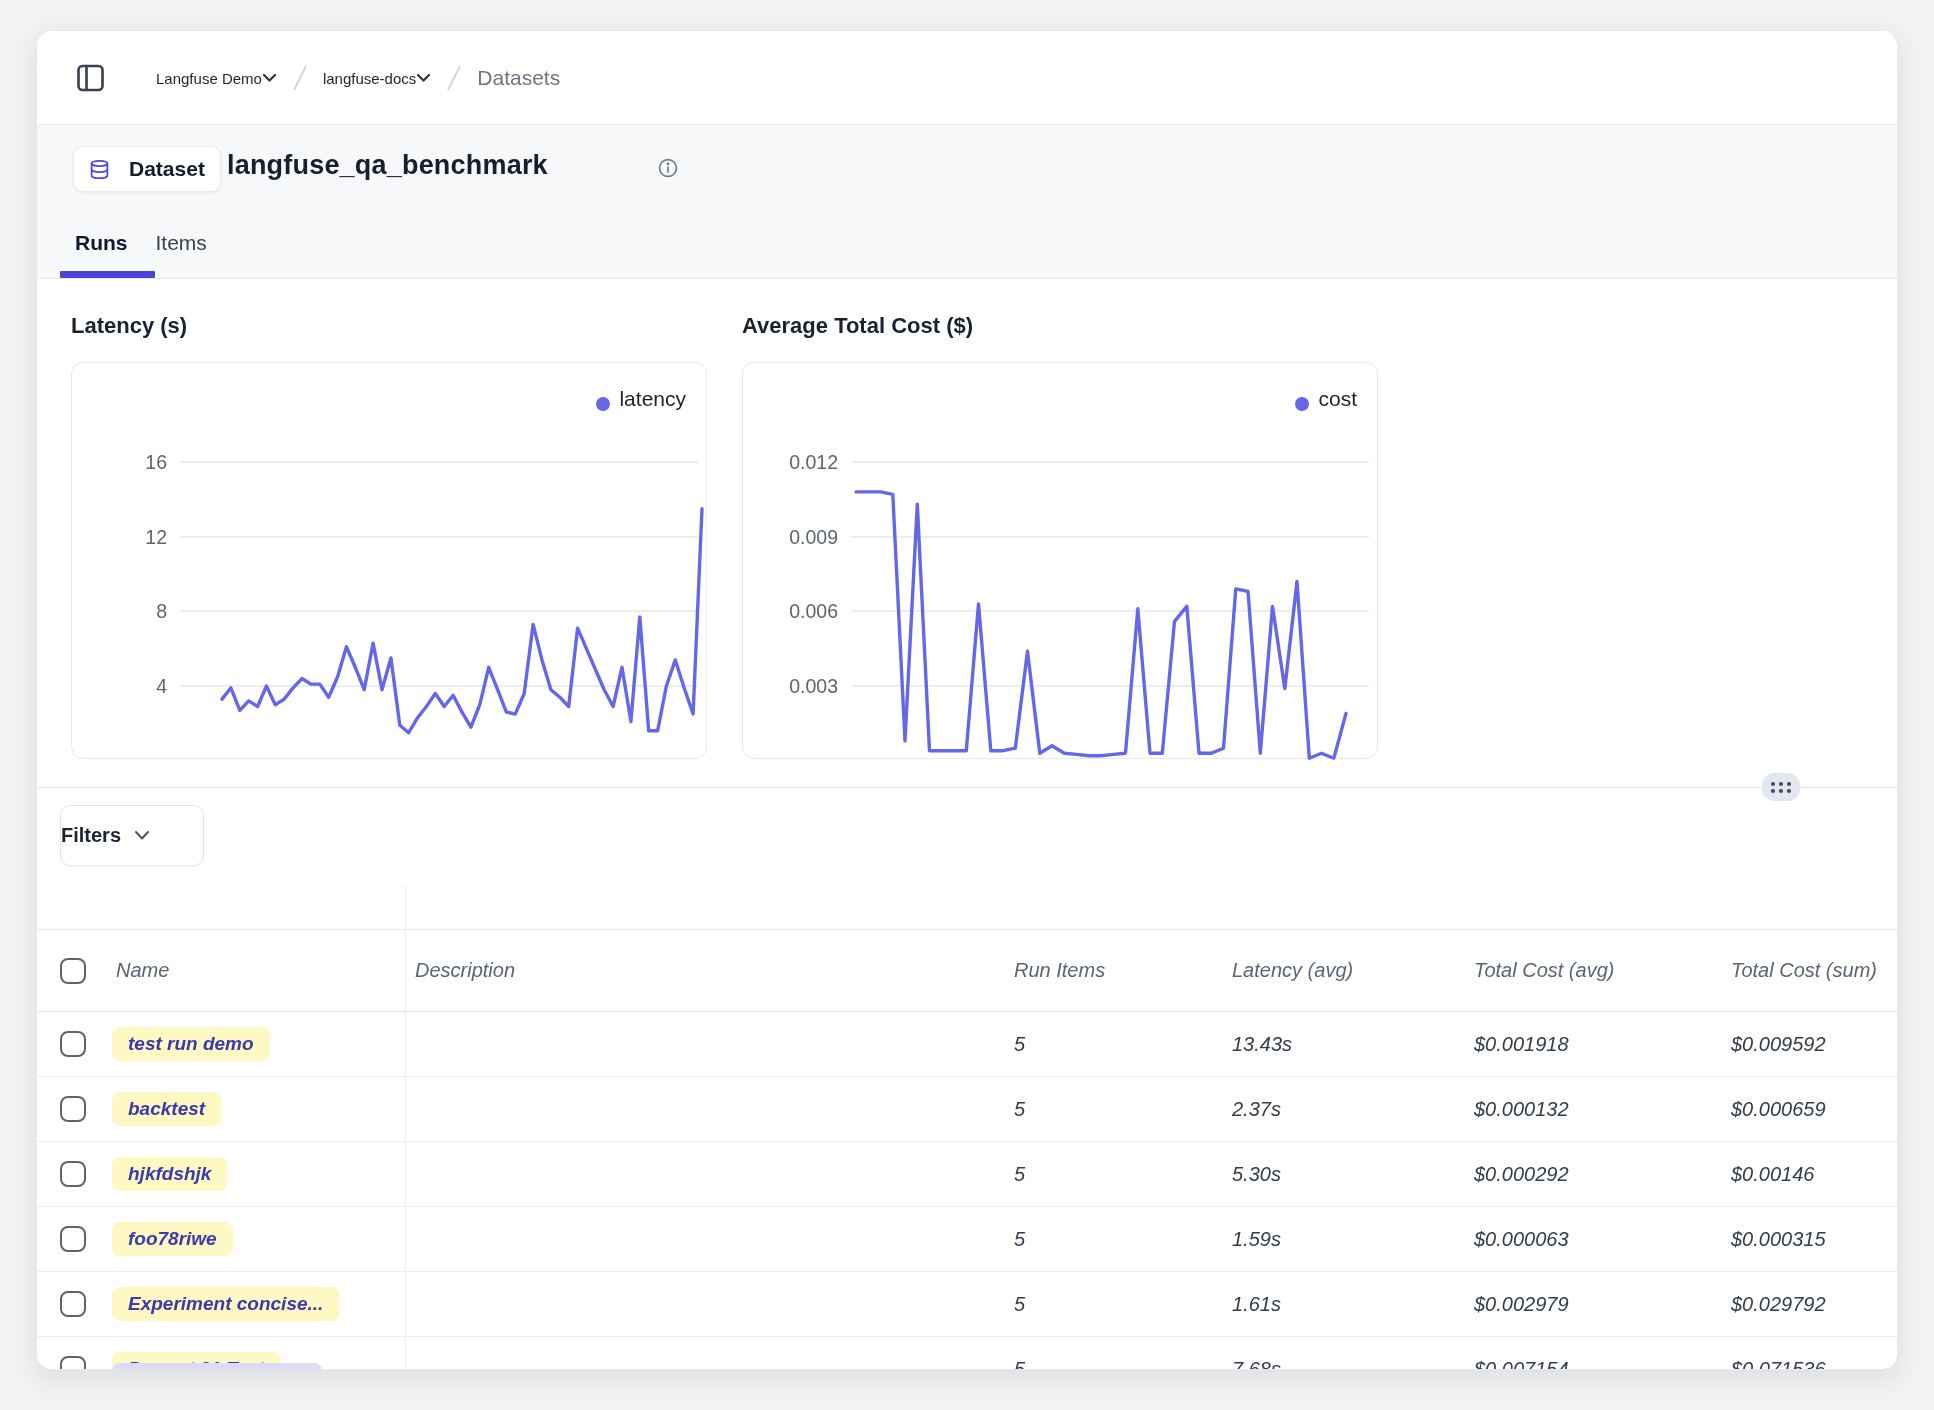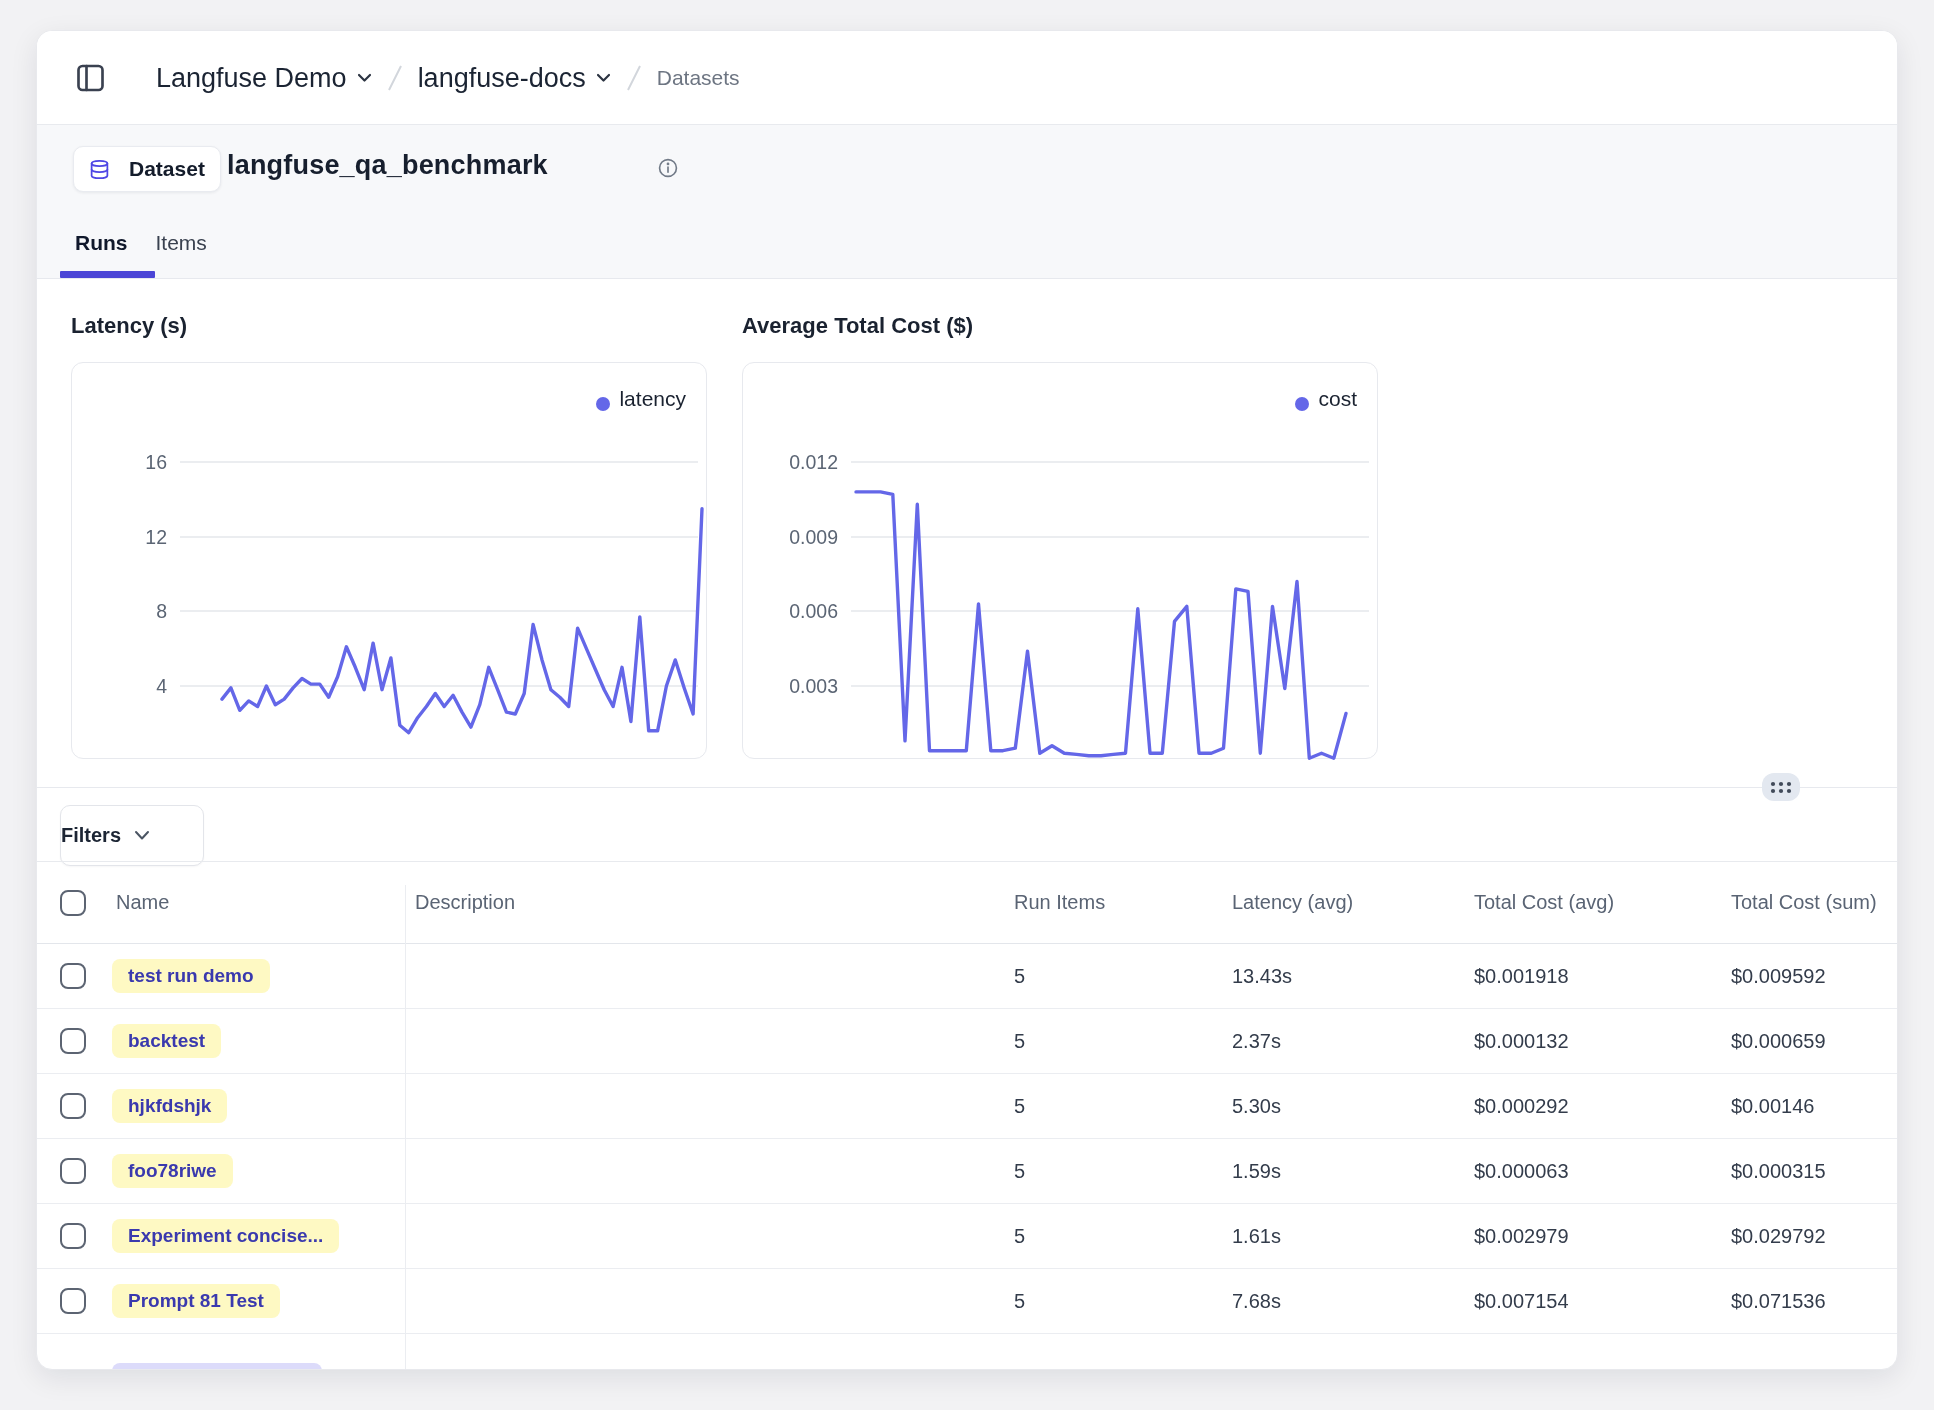--- a/index.html
+++ b/index.html
@@ -18,21 +18,21 @@
     overflow:hidden;
   }
   
   .topbar {
     position:absolute; left:0; top:0; width:100%; height:94px;
     background:#fff; border-bottom:1px solid #e8eaee;
     display:flex; align-items:center;
   }
   .panel-toggle { position:absolute; left:37px; top:31px; width:33px; height:32px; cursor:pointer; }
   .breadcrumb { position:absolute; left:119px; top:0; height:94px; display:flex; align-items:center; gap:14px; }
-  .crumb { display:flex; align-items:center; gap:10px; font-size:27px; font-weight:500; color:#1b2433; cursor:pointer; }
+  .crumb { display:flex; align-items:center; font-size:15px; font-weight:500; color:#1b2433; cursor:pointer; }
   .crumb-muted { font-size:21px; font-weight:500; color:#6d7582; }
   .slash { width:18px; height:30px; }
   
   .pagehead {
     position:absolute; left:0; top:94px; width:100%; height:154px;
     background:#f7f8fa; border-bottom:1px solid #e7e9ee;
   }
   .dataset-badge {
     position:absolute; left:36px; top:21px; height:46px;
     background:#fff; border:1px solid #e9ebf0; border-radius:10px;
@@ -69,21 +69,21 @@
   }
   
   .filters-btn {
     position:absolute; left:23px; top:774px; width:144px; height:61px;
     border:1px solid #e3e5ea; border-radius:10px; background:#fff;
     box-shadow:0 1px 2px rgba(16,24,40,.04);
     display:flex; align-items:center; justify-content:flex-start; gap:13px;
     font-size:20px; font-weight:600; color:#1c2534; cursor:pointer;
   }
   
-  .table { position:absolute; left:0; top:830px; width:100%; bottom:0; border-top:1px solid #e8eaee; }
+  .table { position:absolute; left:0; top:898px; width:100%; bottom:0; border-top:1px solid #e8eaee;font-style:italic; }
   .tgrid { display:grid; grid-template-columns:75px 293px 572px 218px 242px 257px 1fr; align-items:center; }
   .thead { height:82px; border-bottom:1px solid #e3e6eb; }
   .th { font-size:20px; font-weight:500; color:#5a6474; white-space:nowrap; overflow:hidden; }
   .th-name { padding-left:4px; }
   .th-desc { padding-left:10px; }
   .th-num, .td-num { padding-left:37px; }
   .trow { height:65px; border-bottom:1px solid #ebedf1; background:#fff; }
   .td-num { font-size:20px; color:#333c4b; }
   .checkbox {
     width:26px; height:26px; margin-left:23px;

